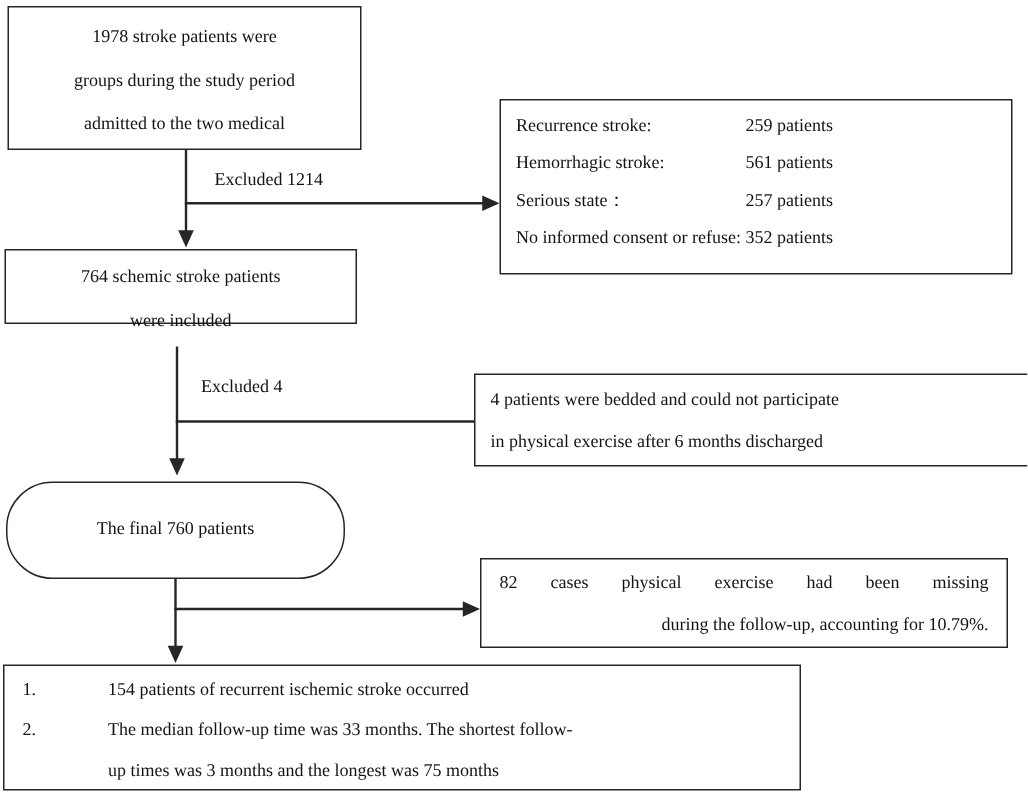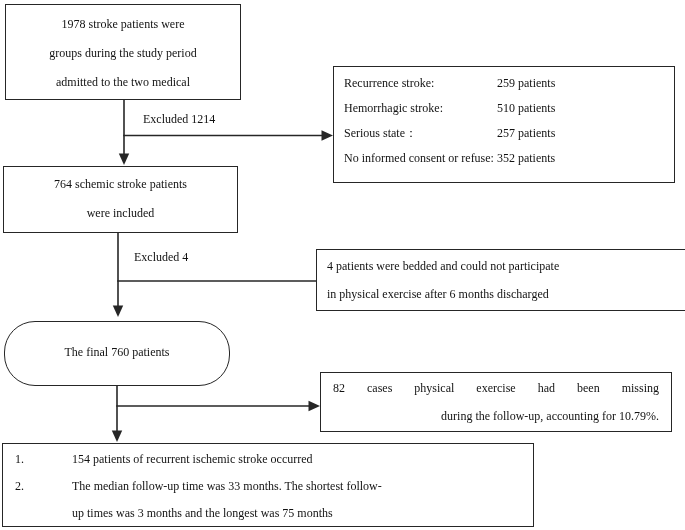--- a/index.html
+++ b/index.html
@@ -21,21 +21,21 @@
     position:absolute;
     border:1.5px solid var(--border);
     background:var(--bg);
     box-sizing:border-box;
   }
   .centered{text-align:center;}
   .bline{white-space:nowrap;}
   
   .box1{left:5px;top:4px;width:236px;height:96px;padding-top:5px;}
   .box1 .bline{line-height:29px;}
-  .box2{left:3px;top:166px;width:235px;height:67px;padding-top:3px;}
+  .box2{left:3px;top:166px;width:235px;height:50px;padding-top:3px;}
   .box2 .bline{line-height:29px;}
   .box3{left:4px;top:321px;width:226px;height:65px;border-radius:31px;}
   .box3 .bline{line-height:61px;}
   
   .rbox1{left:333px;top:66px;width:342px;height:117px;padding:4px 10px;}
   .erow{display:flex;line-height:25px;white-space:nowrap;}
   .elabel{width:153px;flex:0 0 auto;}
   .evalue{flex:1;}
   .efull{line-height:25px;white-space:nowrap;}
   
@@ -106,21 +106,21 @@
 
   <div class="branch-label label1">Excluded 1214</div>
 
   <div class="box rbox1">
     <div class="erow">
       <span class="elabel">Recurrence stroke:</span>
       <span class="evalue">259 patients</span>
     </div>
     <div class="erow">
       <span class="elabel">Hemorrhagic stroke:</span>
-      <span class="evalue">510 patients</span>
+      <span class="evalue">561 patients</span>
     </div>
     <div class="erow">
       <span class="elabel">Serious state：</span>
       <span class="evalue"> 257 patients</span>
     </div>
     <div class="efull">No informed consent or refuse: 352 patients</div>
   </div>
 
   <div class="box box2 centered">
     <div class="bline">764 schemic stroke patients</div>

